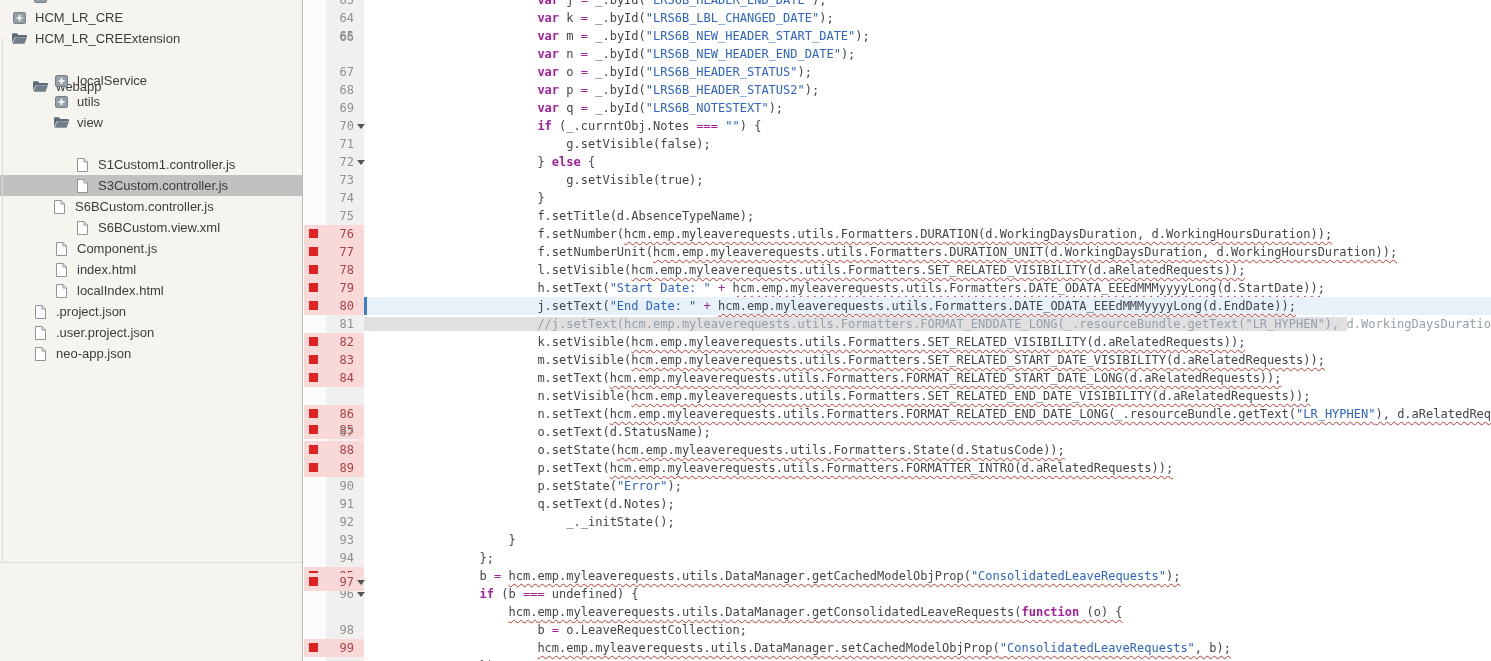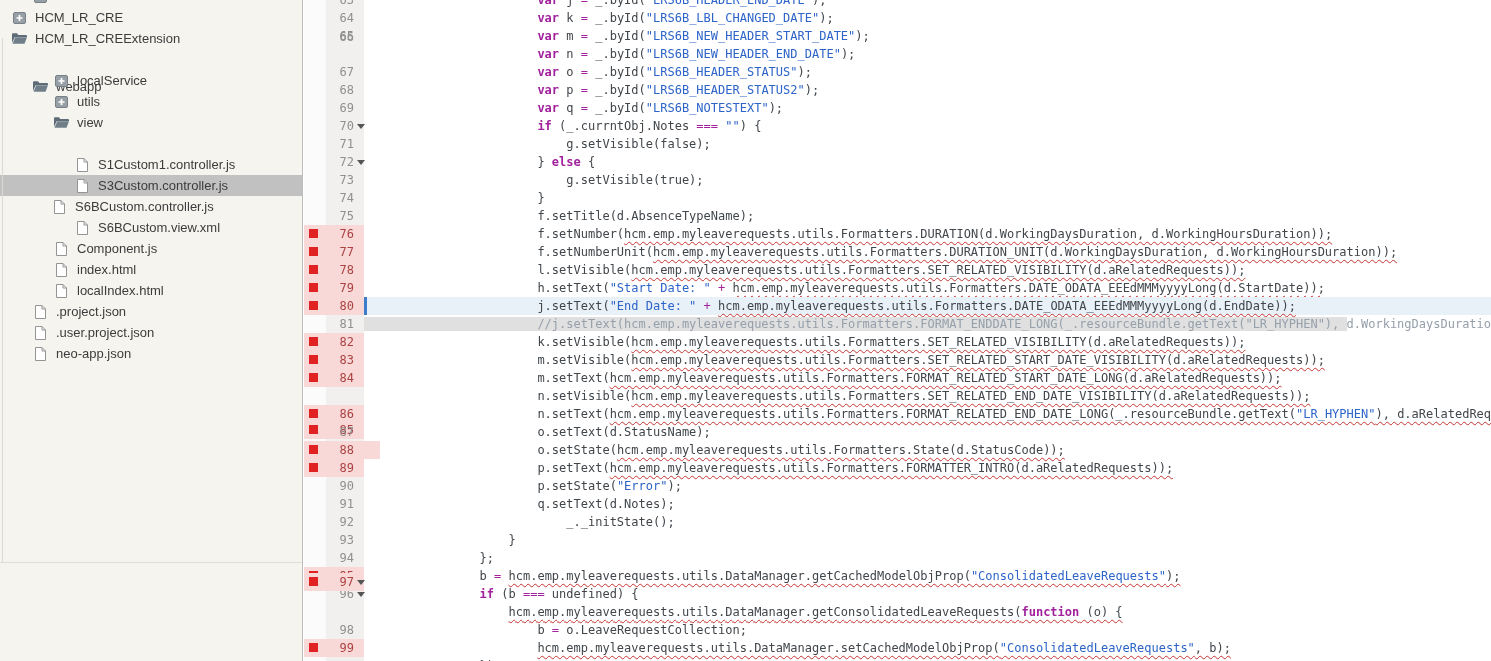--- a/index.html
+++ b/index.html
@@ -288,21 +288,21 @@
           <span class="bpsq"></span>
           <span class="lnum">85</span>
         </div>
         <div class="grow gbp" style="top: 405px;">
           <span class="bpsq"></span>
           <span class="lnum">86</span>
         </div>
         <div class="grow" style="top: 423px;">
           <span class="lnum">87</span>
         </div>
-        <div class="grow gbp" style="top: 441px; padding-left: 16px;">
+        <div class="grow gbp" style="top: 441px;">
           <span class="bpsq"></span>
           <span class="lnum">88</span>
         </div>
         <div class="grow gbp" style="top: 459px;">
           <span class="bpsq"></span>
           <span class="lnum">89</span>
         </div>
         <div class="grow" style="top: 477px;">
           <span class="lnum">90</span>
         </div>

